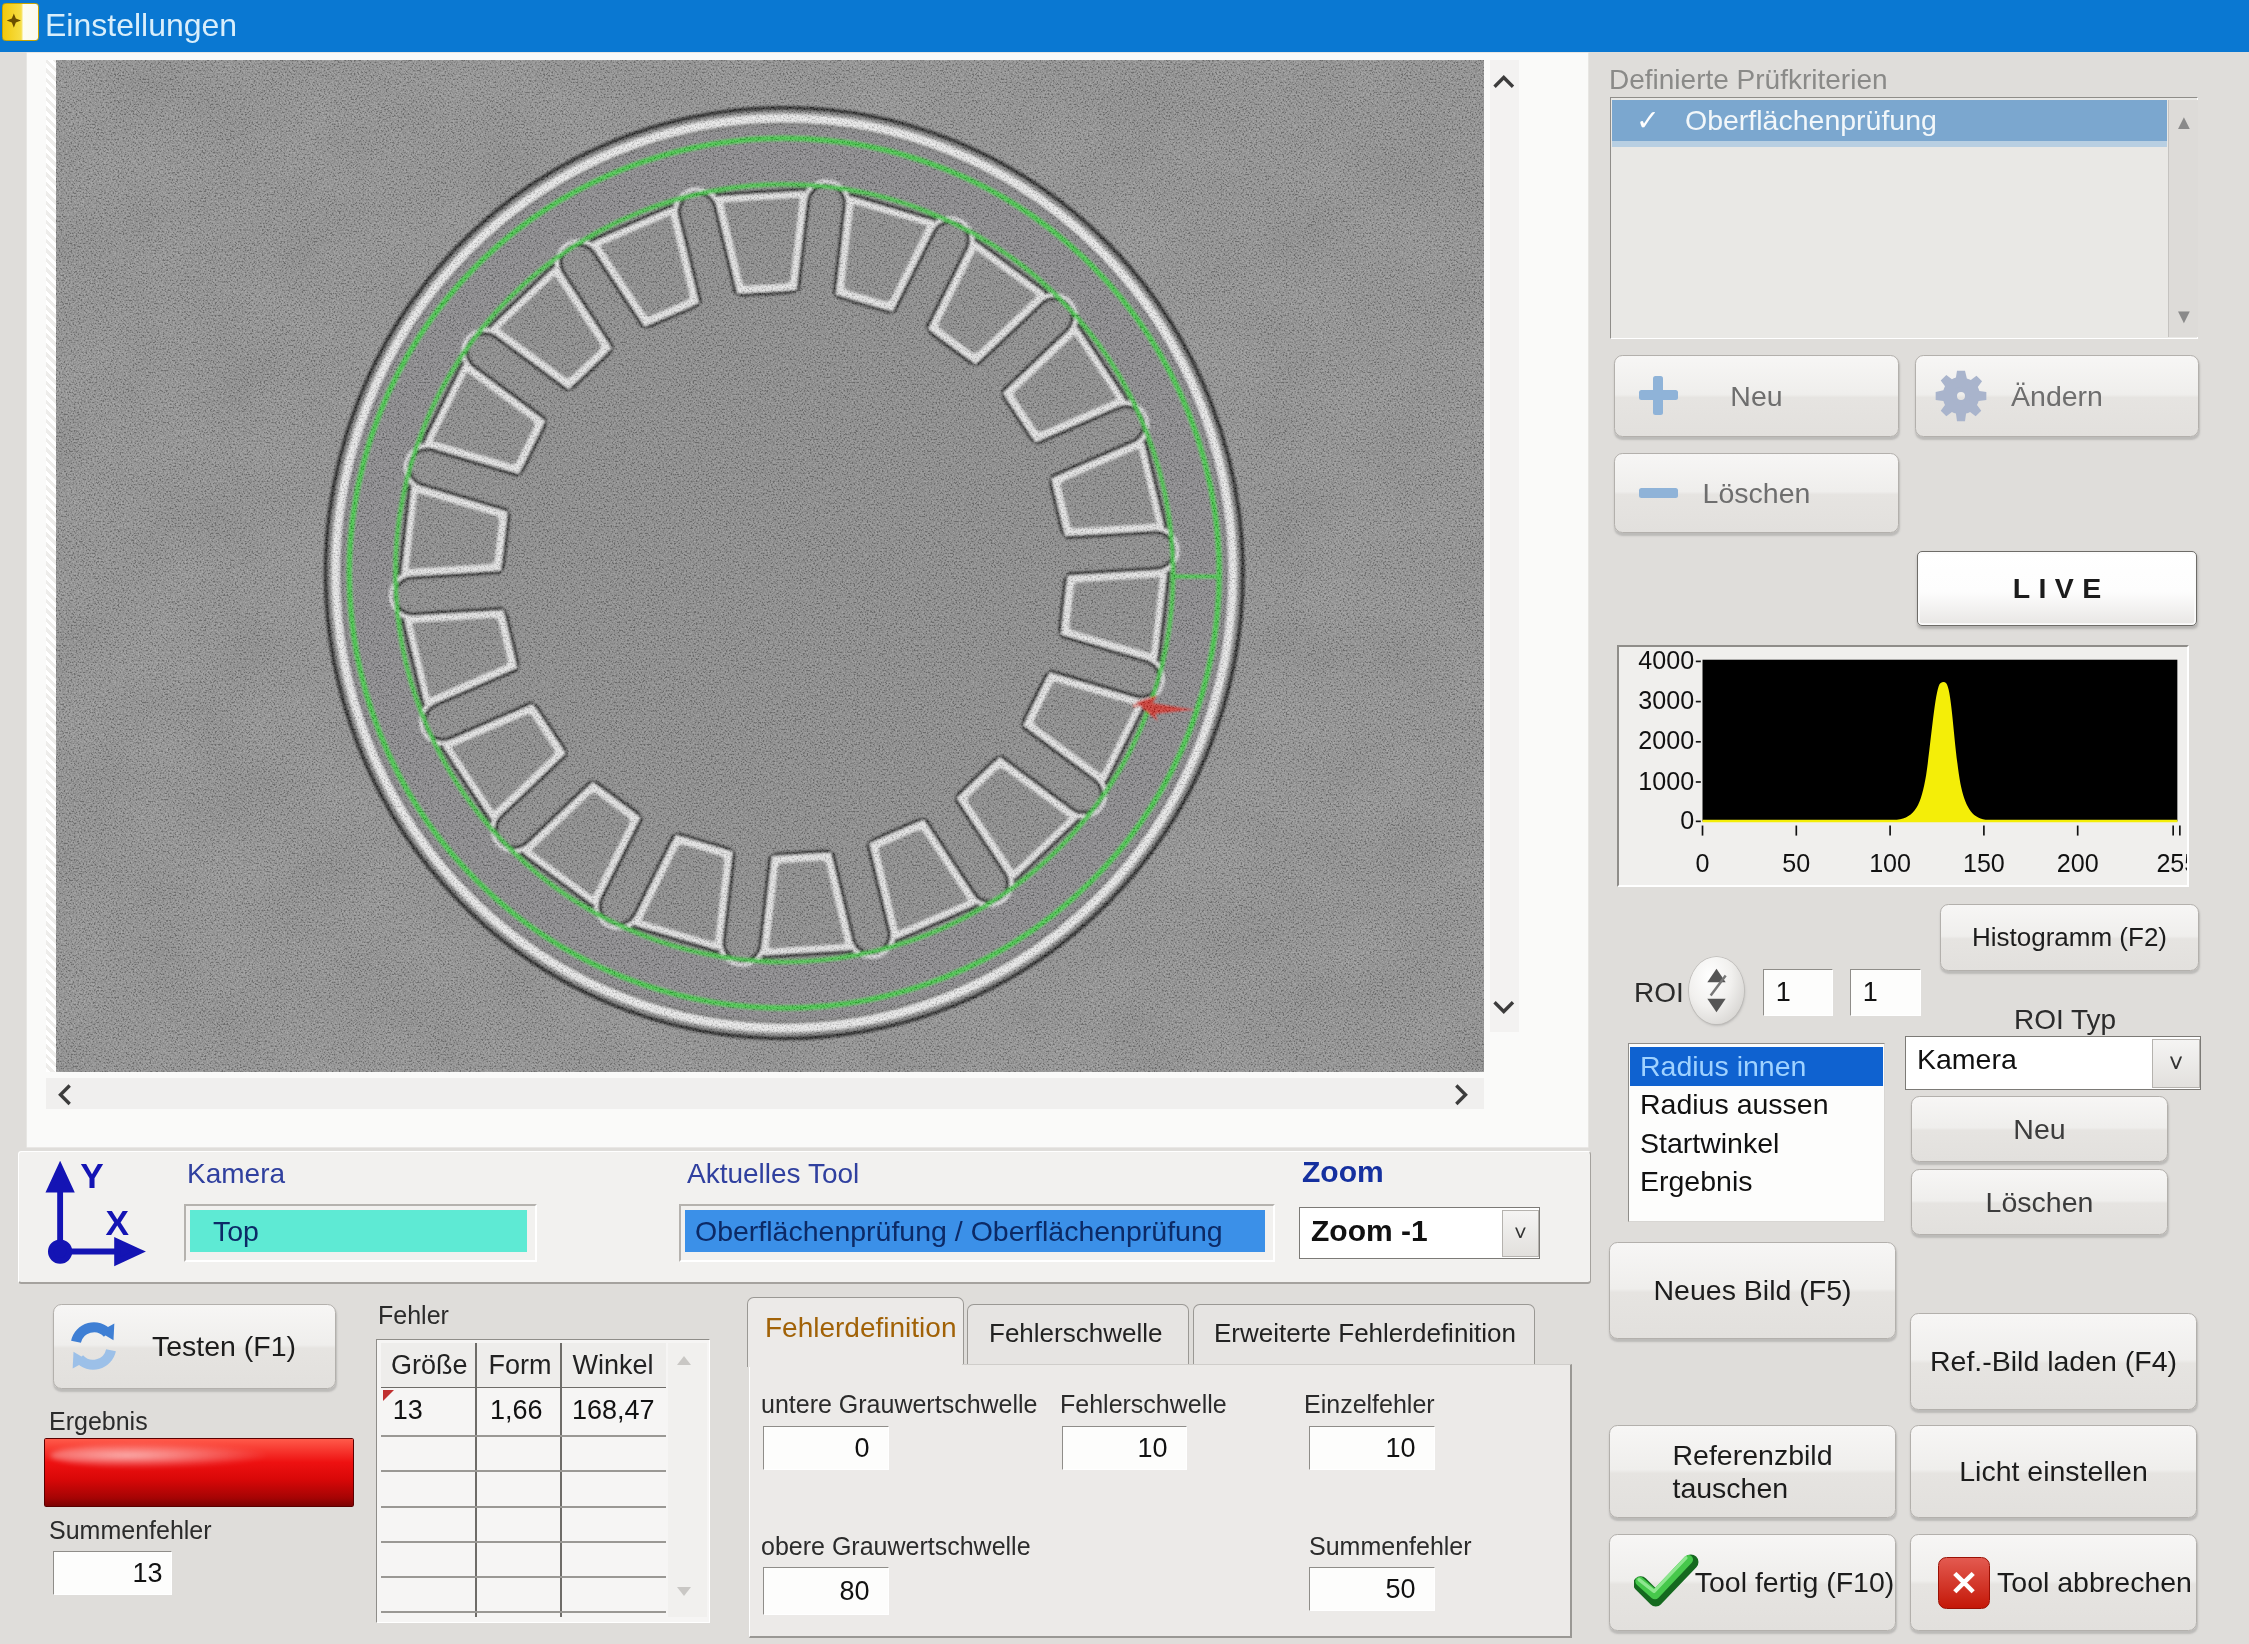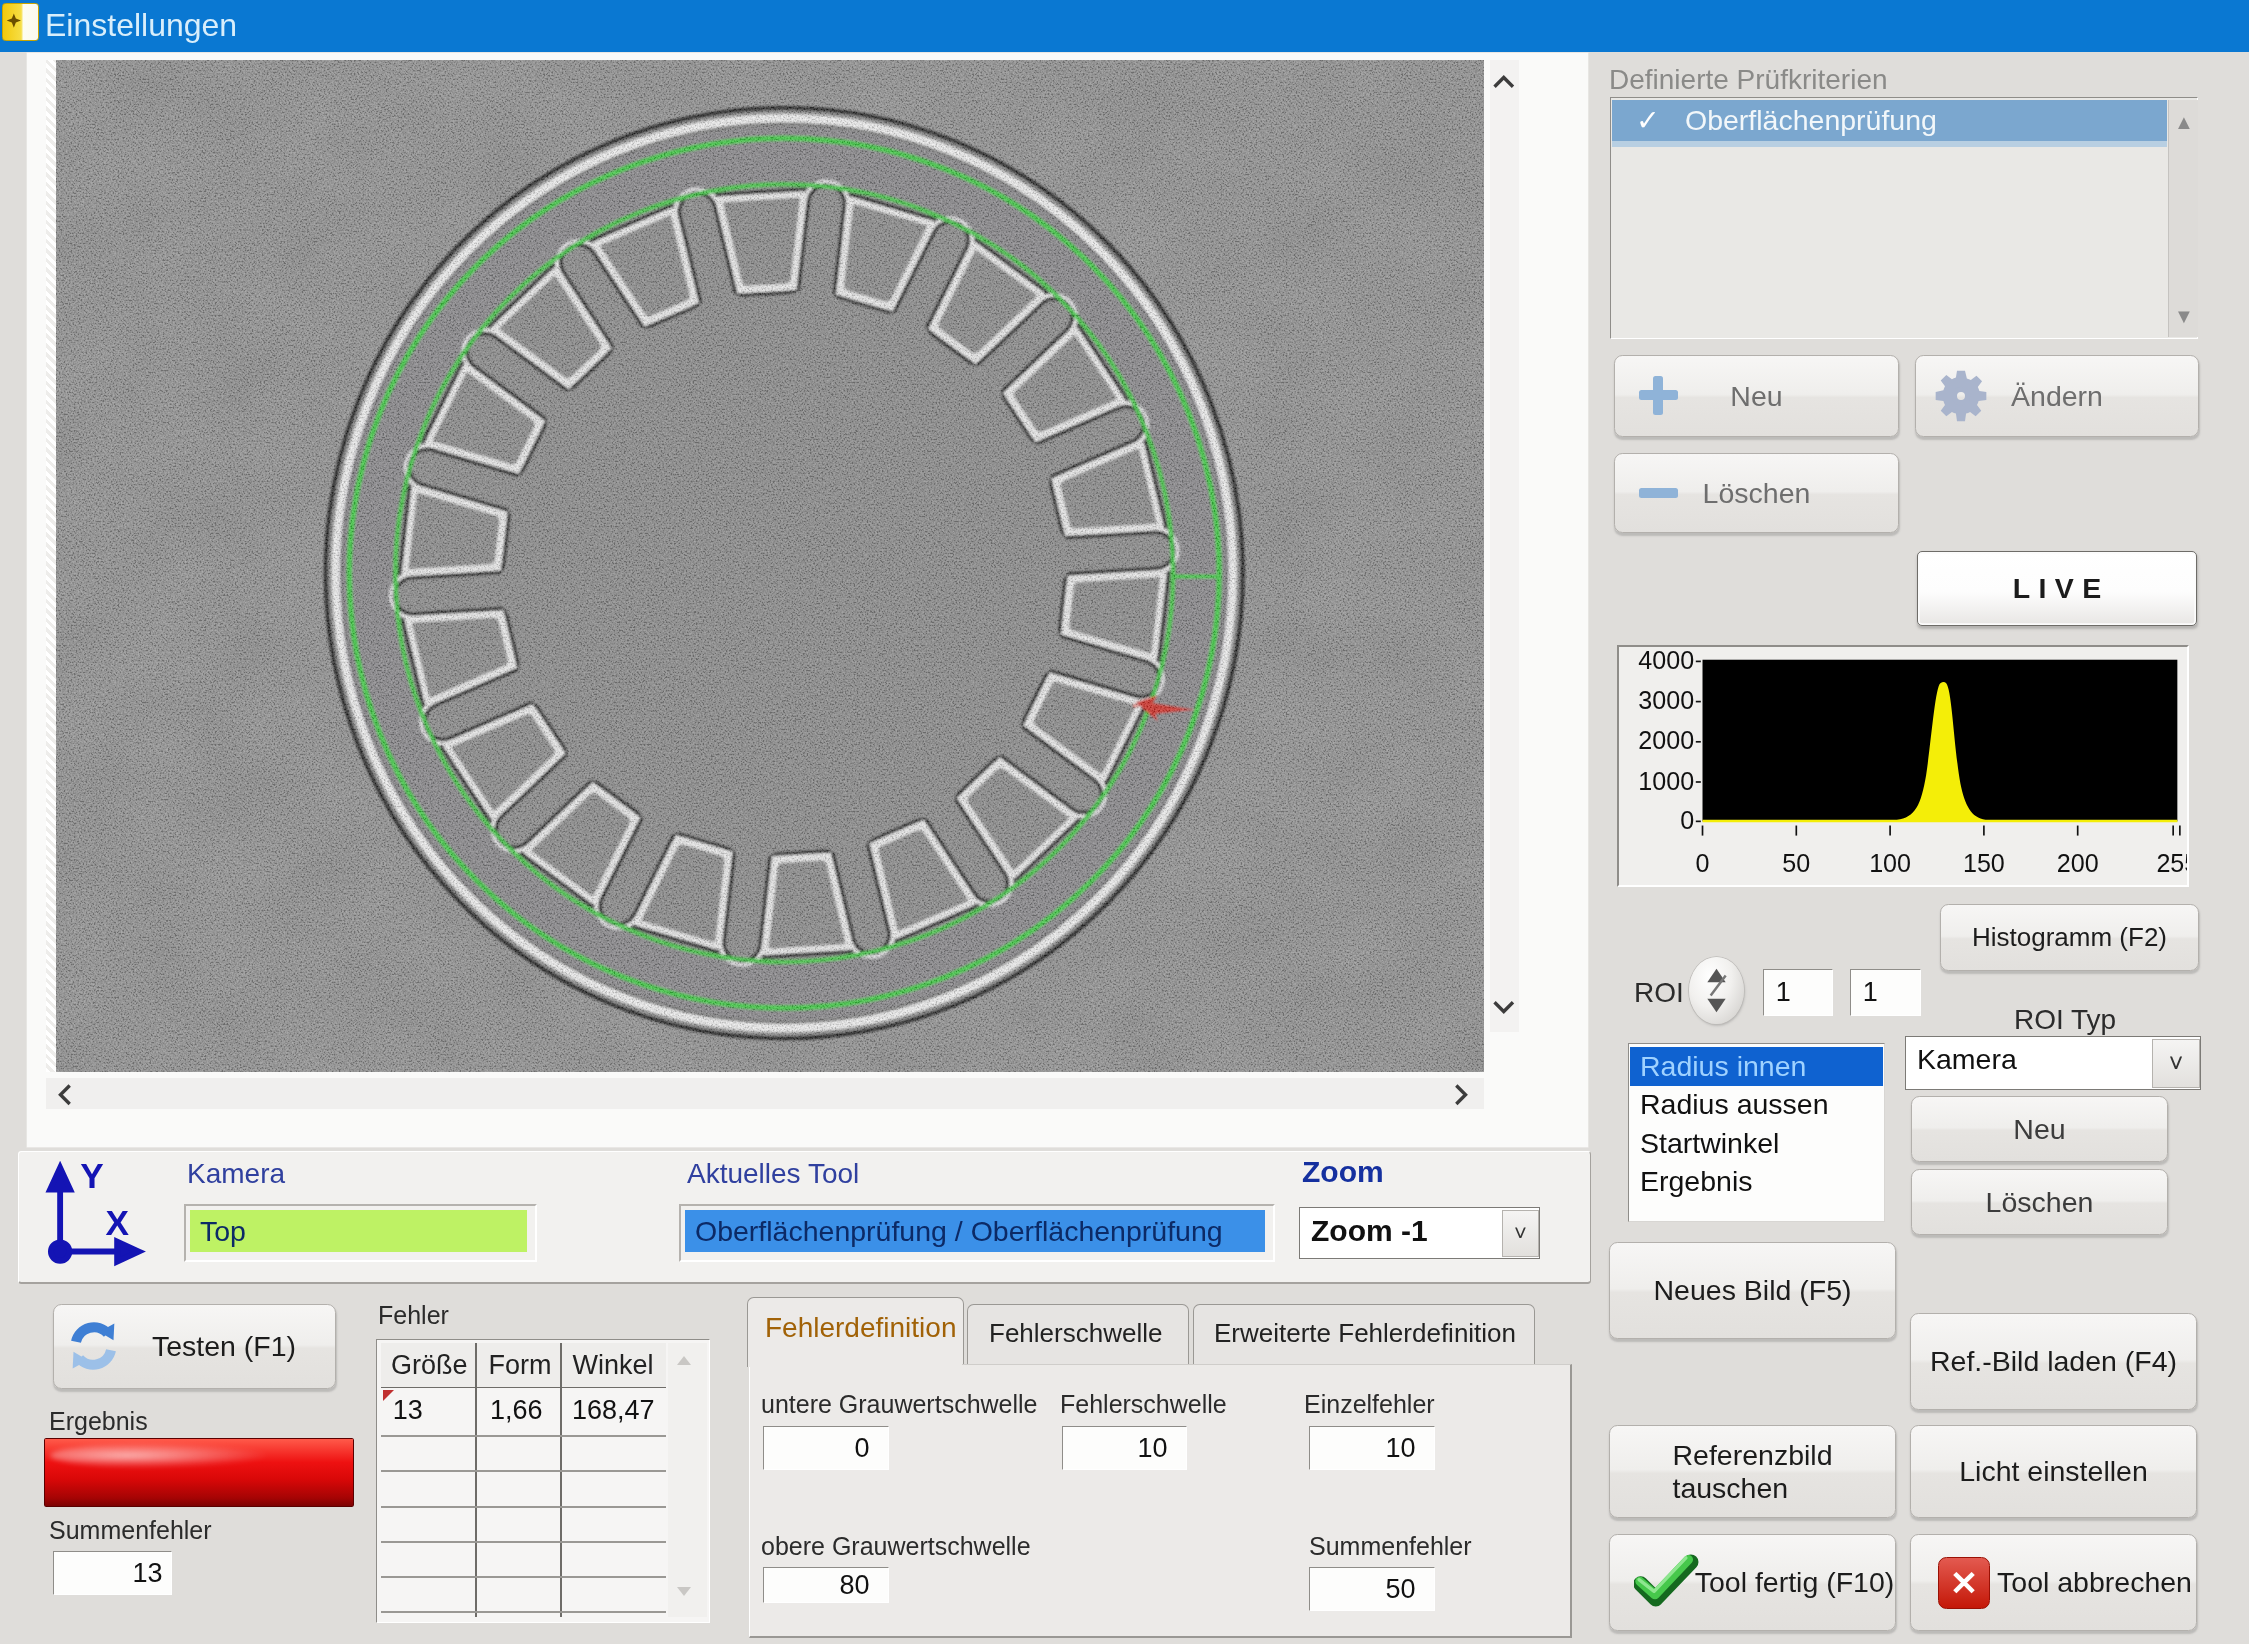--- a/index.html
+++ b/index.html
@@ -265,21 +265,21 @@
 <line x1="24" y1="108" x2="95" y2="108"></line>
 <path d="M 118 108 L 92 96 L 92 120 Z"></path>
 <circle cx="24" cy="108" r="11"></circle>
 </g>
 <text x="48" y="32" font-size="42" font-weight="bold" fill="#1414b4" font-family="Liberation Sans">Y</text>
 <text x="78" y="88" font-size="42" font-weight="bold" fill="#1414b4" font-family="Liberation Sans">X</text>
 </svg>
 
 <div class="nlbl" style="left:187px;top:1158px">Kamera</div>
 <div class="abs" style="left:184px;top:1204px;width:349px;height:54px;border-top:2.5px solid #b5b2ae;border-left:2.5px solid #b5b2ae;border-bottom:2.5px solid #fff;border-right:2.5px solid #fff"></div>
-<div class="abs" style="left:190px;top:1210px;width:337px;height:42px;background:#bef264;color:#0c2a66;font-size:28.5px;display:flex;align-items:center;padding-left:10px;box-sizing:border-box">Top</div>
+<div class="abs" style="left:190px;top:1210px;width:337px;height:42px;background:#5eead4;color:#0c2a66;font-size:28.5px;display:flex;align-items:center;padding-left:23px;box-sizing:border-box">Top</div>
 
 <div class="nlbl" style="left:687px;top:1158px">Aktuelles Tool</div>
 <div class="abs" style="left:679px;top:1204px;width:592px;height:54px;border-top:2.5px solid #b5b2ae;border-left:2.5px solid #b5b2ae;border-bottom:2.5px solid #fff;border-right:2.5px solid #fff"></div>
 <div class="abs" style="left:685px;top:1210px;width:580px;height:42px;background:#3b90e8;color:#0c2a66;font-size:28.5px;display:flex;align-items:center;padding-left:10px;box-sizing:border-box">Oberflächenprüfung / Oberflächenprüfung</div>
 
 <div class="abs" style="left:1302px;top:1155px;color:#15309f;font-size:30px;font-weight:bold">Zoom</div>
 <div class="abs" style="left:1299px;top:1207px;width:241px;height:52px;background:#fff;border:1.7px solid #7c7a76;box-sizing:border-box"></div>
 <div class="abs" style="left:1311px;top:1214px;font-size:30px;font-weight:bold;color:#111">Zoom -1</div>
 <div class="abs" style="left:1502px;top:1210px;width:35px;height:45px;background:linear-gradient(#f5f4f3,#e2e0dd);border:0.8px solid #b5b2ae;display:flex;align-items:center;justify-content:center;font-size:22px;color:#333">˅</div>
 
@@ -336,21 +336,21 @@
 <div class="abs" style="left:749px;top:1364px;width:820px;height:271px;background:#eceae8;border-top:1.7px solid #cfcdca;border-left:1.7px solid #fff;border-bottom:2.5px solid #9a9894;border-right:2.5px solid #9a9894"></div>
 <div class="abs" style="left:749px;top:1364px;width:213px;height:2.5px;background:#eceae8"></div>
 
 <div class="lbl" style="left:761px;top:1390px">untere Grauwertschwelle</div>
 <div class="fld" style="left:763px;top:1426px;width:126px;height:44px;justify-content:flex-end;padding-right:18.4px;box-sizing:border-box">0</div>
 <div class="lbl" style="left:1060px;top:1390px">Fehlerschwelle</div>
 <div class="fld" style="left:1062px;top:1426px;width:125px;height:44px;justify-content:flex-end;padding-right:18.4px;box-sizing:border-box">10</div>
 <div class="lbl" style="left:1304px;top:1390px">Einzelfehler</div>
 <div class="fld" style="left:1309px;top:1426px;width:126px;height:44px;justify-content:flex-end;padding-right:18.4px;box-sizing:border-box">10</div>
 <div class="lbl" style="left:761px;top:1532px">obere Grauwertschwelle</div>
-<div class="fld" style="left:763px;top:1567px;width:126px;height:36px;justify-content:flex-end;padding-right:18.4px;box-sizing:border-box">80</div>
+<div class="fld" style="left:763px;top:1567px;width:126px;height:48px;justify-content:flex-end;padding-right:18.4px;box-sizing:border-box">80</div>
 <div class="lbl" style="left:1309px;top:1532px">Summenfehler</div>
 <div class="fld" style="left:1309px;top:1567px;width:126px;height:44px;justify-content:flex-end;padding-right:18.4px;box-sizing:border-box">50</div>
 
 <div class="abs" style="left:1609px;top:64px;font-size:28px;color:#8a8a88">Definierte Prüfkriterien</div>
 
 <div class="abs" style="left:1610px;top:97px;width:588px;height:242px;background:#e9e8e5;border-top:1.7px solid #8f8d89;border-left:1.7px solid #8f8d89;border-bottom:1.7px solid #fff;border-right:1.7px solid #fff;box-sizing:border-box"></div>
 <div class="abs" style="left:1612px;top:100px;width:555px;height:41px;background:#7ba7cf"></div>
 <div class="abs" style="left:1612px;top:141px;width:555px;height:5.9px;background:#b8cfe2"></div>
 <div class="abs" style="left:1636px;top:104px;font-size:28.5px;color:#fff">✓</div>
 <div class="abs" style="left:1685px;top:104px;font-size:28.5px;color:#f2f7fa">Oberflächenprüfung</div>

